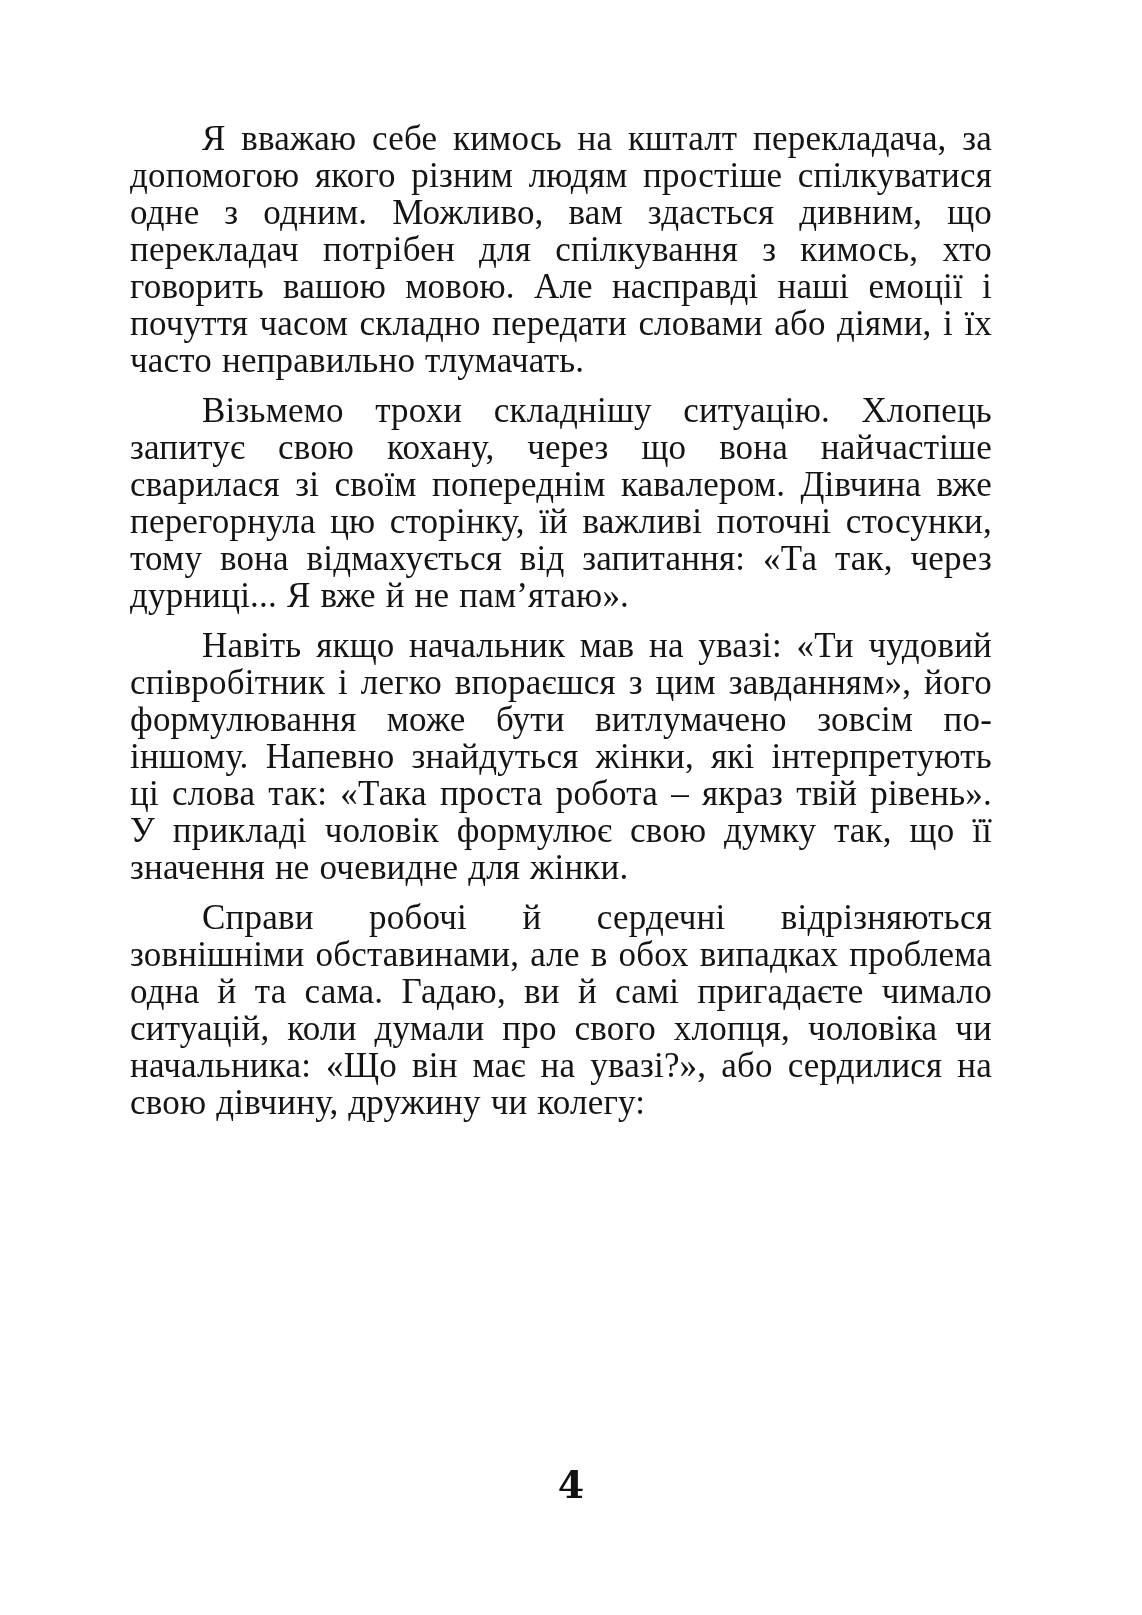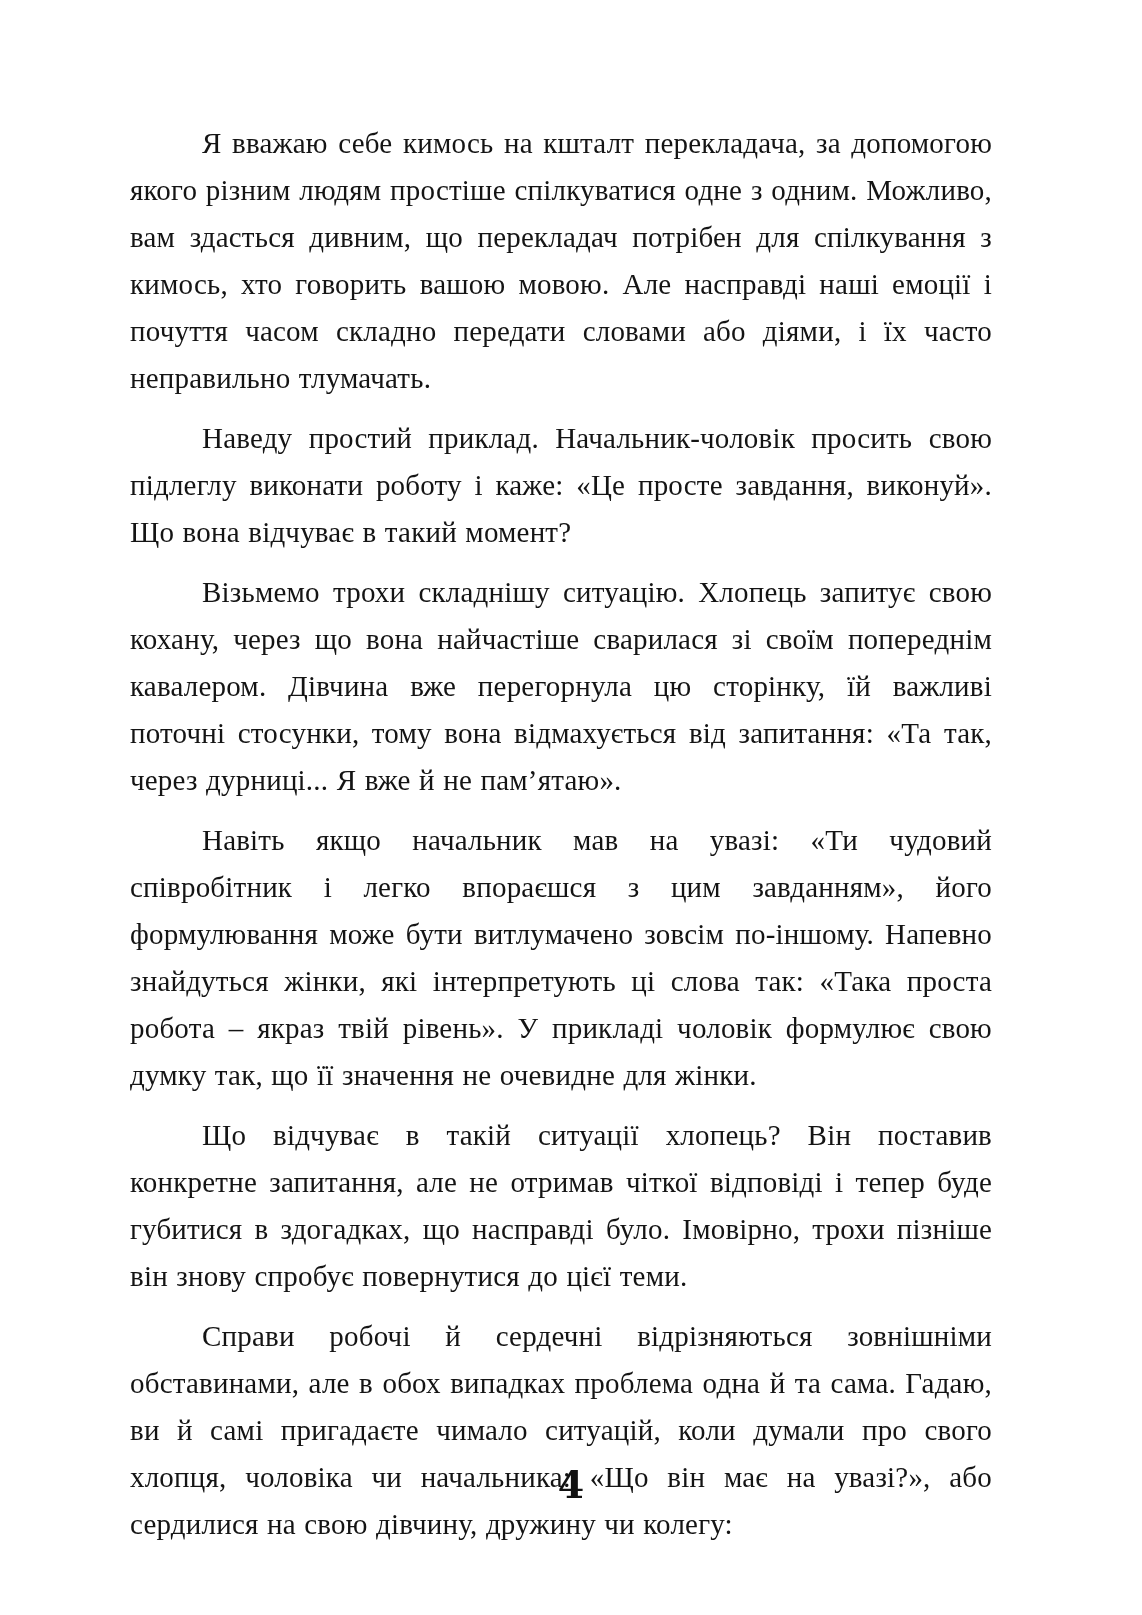--- a/index.html
+++ b/index.html
@@ -21,22 +21,22 @@
     background: #ffffff;
   }
   .text-block {
     position: absolute;
     left: 130px;
     top: 120px;
     width: 862px;
   }
   .text-block p {
     margin: 0 0 13px 0;
-    font-size: 29px;
-    line-height: 47px;
+    font-size: 35px;
+    line-height: 37px;
     text-align: justify;
     text-indent: 72px;
     letter-spacing: 0.2px;
     word-spacing: 1px;
   }
   .page-number {
     position: absolute;
     top: 1462px;
     left: 0;
     width: 100%;
@@ -46,20 +46,18 @@
     font-weight: 700;
     color: #111111;
   }
 </style>
 </head>
 <body>
 
 <div class="page">
   <div class="text-block">
     <p>Я вважаю себе кимось на кшталт перекладача, за допомогою якого різним людям простіше спілкуватися одне з одним. Можливо, вам здасться дивним, що перекладач потрібен для спілкування з кимось, хто говорить вашою мовою. Але насправді наші емоції і почуття часом складно передати словами або діями, і їх часто неправильно тлумачать.</p>
-    <p>Наведу простий приклад. Начальник-чоловік просить свою підлеглу виконати роботу і каже: «Це просте завдання, виконуй». Що вона відчуває в такий момент?</p>
     <p>Візьмемо трохи складнішу ситуацію. Хлопець запитує свою кохану, через що вона найчастіше сварилася зі своїм попереднім кавалером. Дівчина вже перегорнула цю сторінку, їй важливі поточні стосунки, тому вона відмахується від запитання: «Та так, через дурниці... Я вже й не пам’ятаю».</p>
     <p>Навіть якщо начальник мав на увазі: «Ти чудовий співробітник і легко впораєшся з цим завданням», його формулювання може бути витлумачено зовсім по-іншому. Напевно знайдуться жінки, які інтерпретують ці слова так: «Така проста робота – якраз твій рівень». У прикладі чоловік формулює свою думку так, що її значення не очевидне для жінки.</p>
-    <p>Що відчуває в такій ситуації хлопець? Він поставив конкретне запитання, але не отримав чіткої відповіді і тепер буде губитися в здогадках, що насправді було. Імовірно, трохи пізніше він знову спробує повернутися до цієї теми.</p>
     <p>Справи робочі й сердечні відрізняються зовнішніми обставинами, але в обох випадках проблема одна й та сама. Гадаю, ви й самі пригадаєте чимало ситуацій, коли думали про свого хлопця, чоловіка чи начальника: «Що він має на увазі?», або сердилися на свою дівчину, дружину чи колегу:</p>
   </div>
   <div class="page-number">4</div>
 </div>
 
 </body></html>

